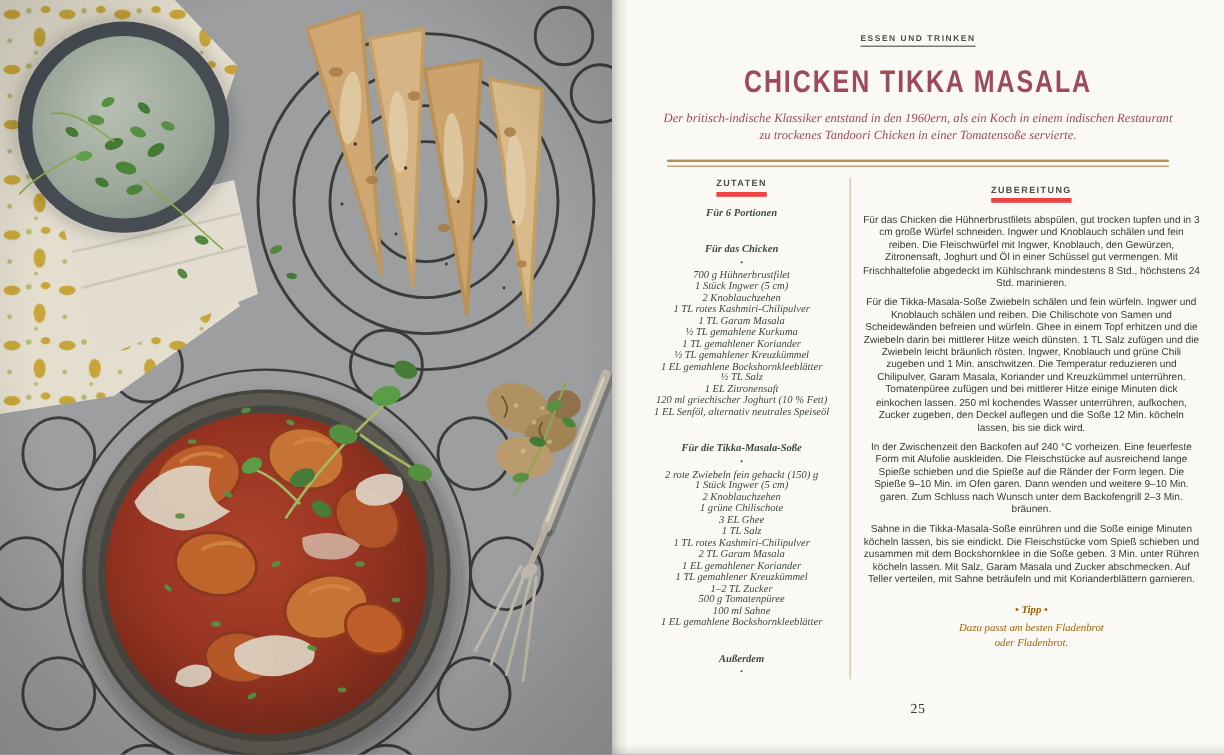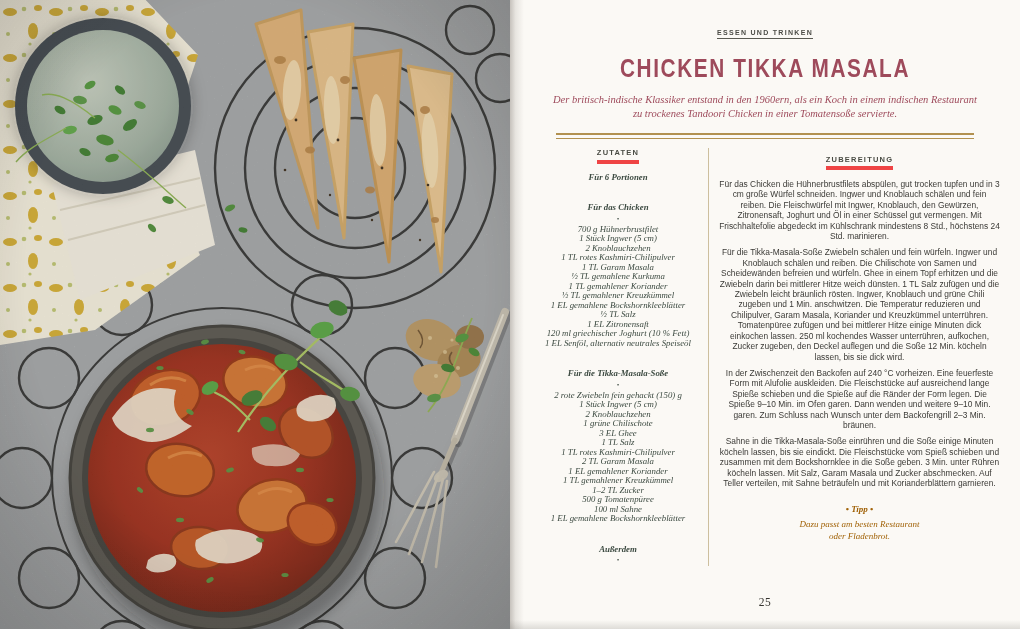--- a/index.html
+++ b/index.html
@@ -32,21 +32,21 @@
     border-bottom:4px solid #ef4444;padding-bottom:2px;}
   .servings{font-weight:bold;margin:6px 0 0;}
   .ing-group{margin-top:21px;}
   .ing-title{font-weight:bold;}
   .ing-bullet{font-size:7px;line-height:7px;margin:3px 0 2px;}
   .ing-item{margin:0;}
   .para{font-size:8.4px;line-height:10.4px;margin:0 0 6px;text-align:center;}
   .tip{margin-top:16px;text-align:center;color:#a16207;font-family:"Liberation Serif",serif;font-style:italic;}
   .tip-label{font-weight:bold;font-size:9px;}
   .tip-text{font-size:9px;line-height:12px;margin-top:4px;}
-  .pageno{position:absolute;left:0;right:0;bottom:21px;text-align:center;
+  .pageno{position:absolute;left:0;right:0;bottom:32px;text-align:center;
     font-family:"Liberation Serif",serif;font-size:11.5px;color:#35342f;letter-spacing:.5px;}
 </style>
 </head>
 <body>
 
 <div class="spread">
 
   <div class="photo">
     <svg width="510" height="629" viewBox="0 0 510 629">
       <defs>
@@ -353,20 +353,20 @@
         </div>
         <div>
             <div class="para">Für das Chicken die Hühnerbrustfilets abspülen, gut trocken tupfen und in 3 cm große Würfel schneiden. Ingwer und Knoblauch schälen und fein reiben. Die Fleischwürfel mit Ingwer, Knoblauch, den Gewürzen, Zitronensaft, Joghurt und Öl in einer Schüssel gut vermengen. Mit Frischhaltefolie abgedeckt im Kühlschrank mindestens 8 Std., höchstens 24 Std. marinieren.</div>
             <div class="para">Für die Tikka-Masala-Soße Zwiebeln schälen und fein würfeln. Ingwer und Knoblauch schälen und reiben. Die Chilischote von Samen und Scheidewänden befreien und würfeln. Ghee in einem Topf erhitzen und die Zwiebeln darin bei mittlerer Hitze weich dünsten. 1 TL Salz zufügen und die Zwiebeln leicht bräunlich rösten. Ingwer, Knoblauch und grüne Chili zugeben und 1 Min. anschwitzen. Die Temperatur reduzieren und Chilipulver, Garam Masala, Koriander und Kreuzkümmel unterrühren. Tomatenpüree zufügen und bei mittlerer Hitze einige Minuten dick einkochen lassen. 250 ml kochendes Wasser unterrühren, aufkochen, Zucker zugeben, den Deckel auflegen und die Soße 12 Min. köcheln lassen, bis sie dick wird.</div>
             <div class="para">In der Zwischenzeit den Backofen auf 240 °C vorheizen. Eine feuerfeste Form mit Alufolie auskleiden. Die Fleischstücke auf ausreichend lange Spieße schieben und die Spieße auf die Ränder der Form legen. Die Spieße 9–10 Min. im Ofen garen. Dann wenden und weitere 9–10 Min. garen. Zum Schluss nach Wunsch unter dem Backofengrill 2–3 Min. bräunen.</div>
             <div class="para">Sahne in die Tikka-Masala-Soße einrühren und die Soße einige Minuten köcheln lassen, bis sie eindickt. Die Fleischstücke vom Spieß schieben und zusammen mit dem Bockshornklee in die Soße geben. 3 Min. unter Rühren köcheln lassen. Mit Salz, Garam Masala und Zucker abschmecken. Auf Teller verteilen, mit Sahne beträufeln und mit Korianderblättern garnieren.</div>
           </div>
 
         <div class="tip">
           <div class="tip-label">• Tipp •</div>
-          <div class="tip-text"><span>Dazu passt am besten Restaurant</span><br><span>oder Fladenbrot.</span></div>
+          <div class="tip-text"><span>Dazu passt am besten Fladenbrot</span><br><span>oder Fladenbrot.</span></div>
         </div>
       </div>
     </div>
 
     <div class="pageno">25</div>
   </div>
 </div>
 
 </body></html>

